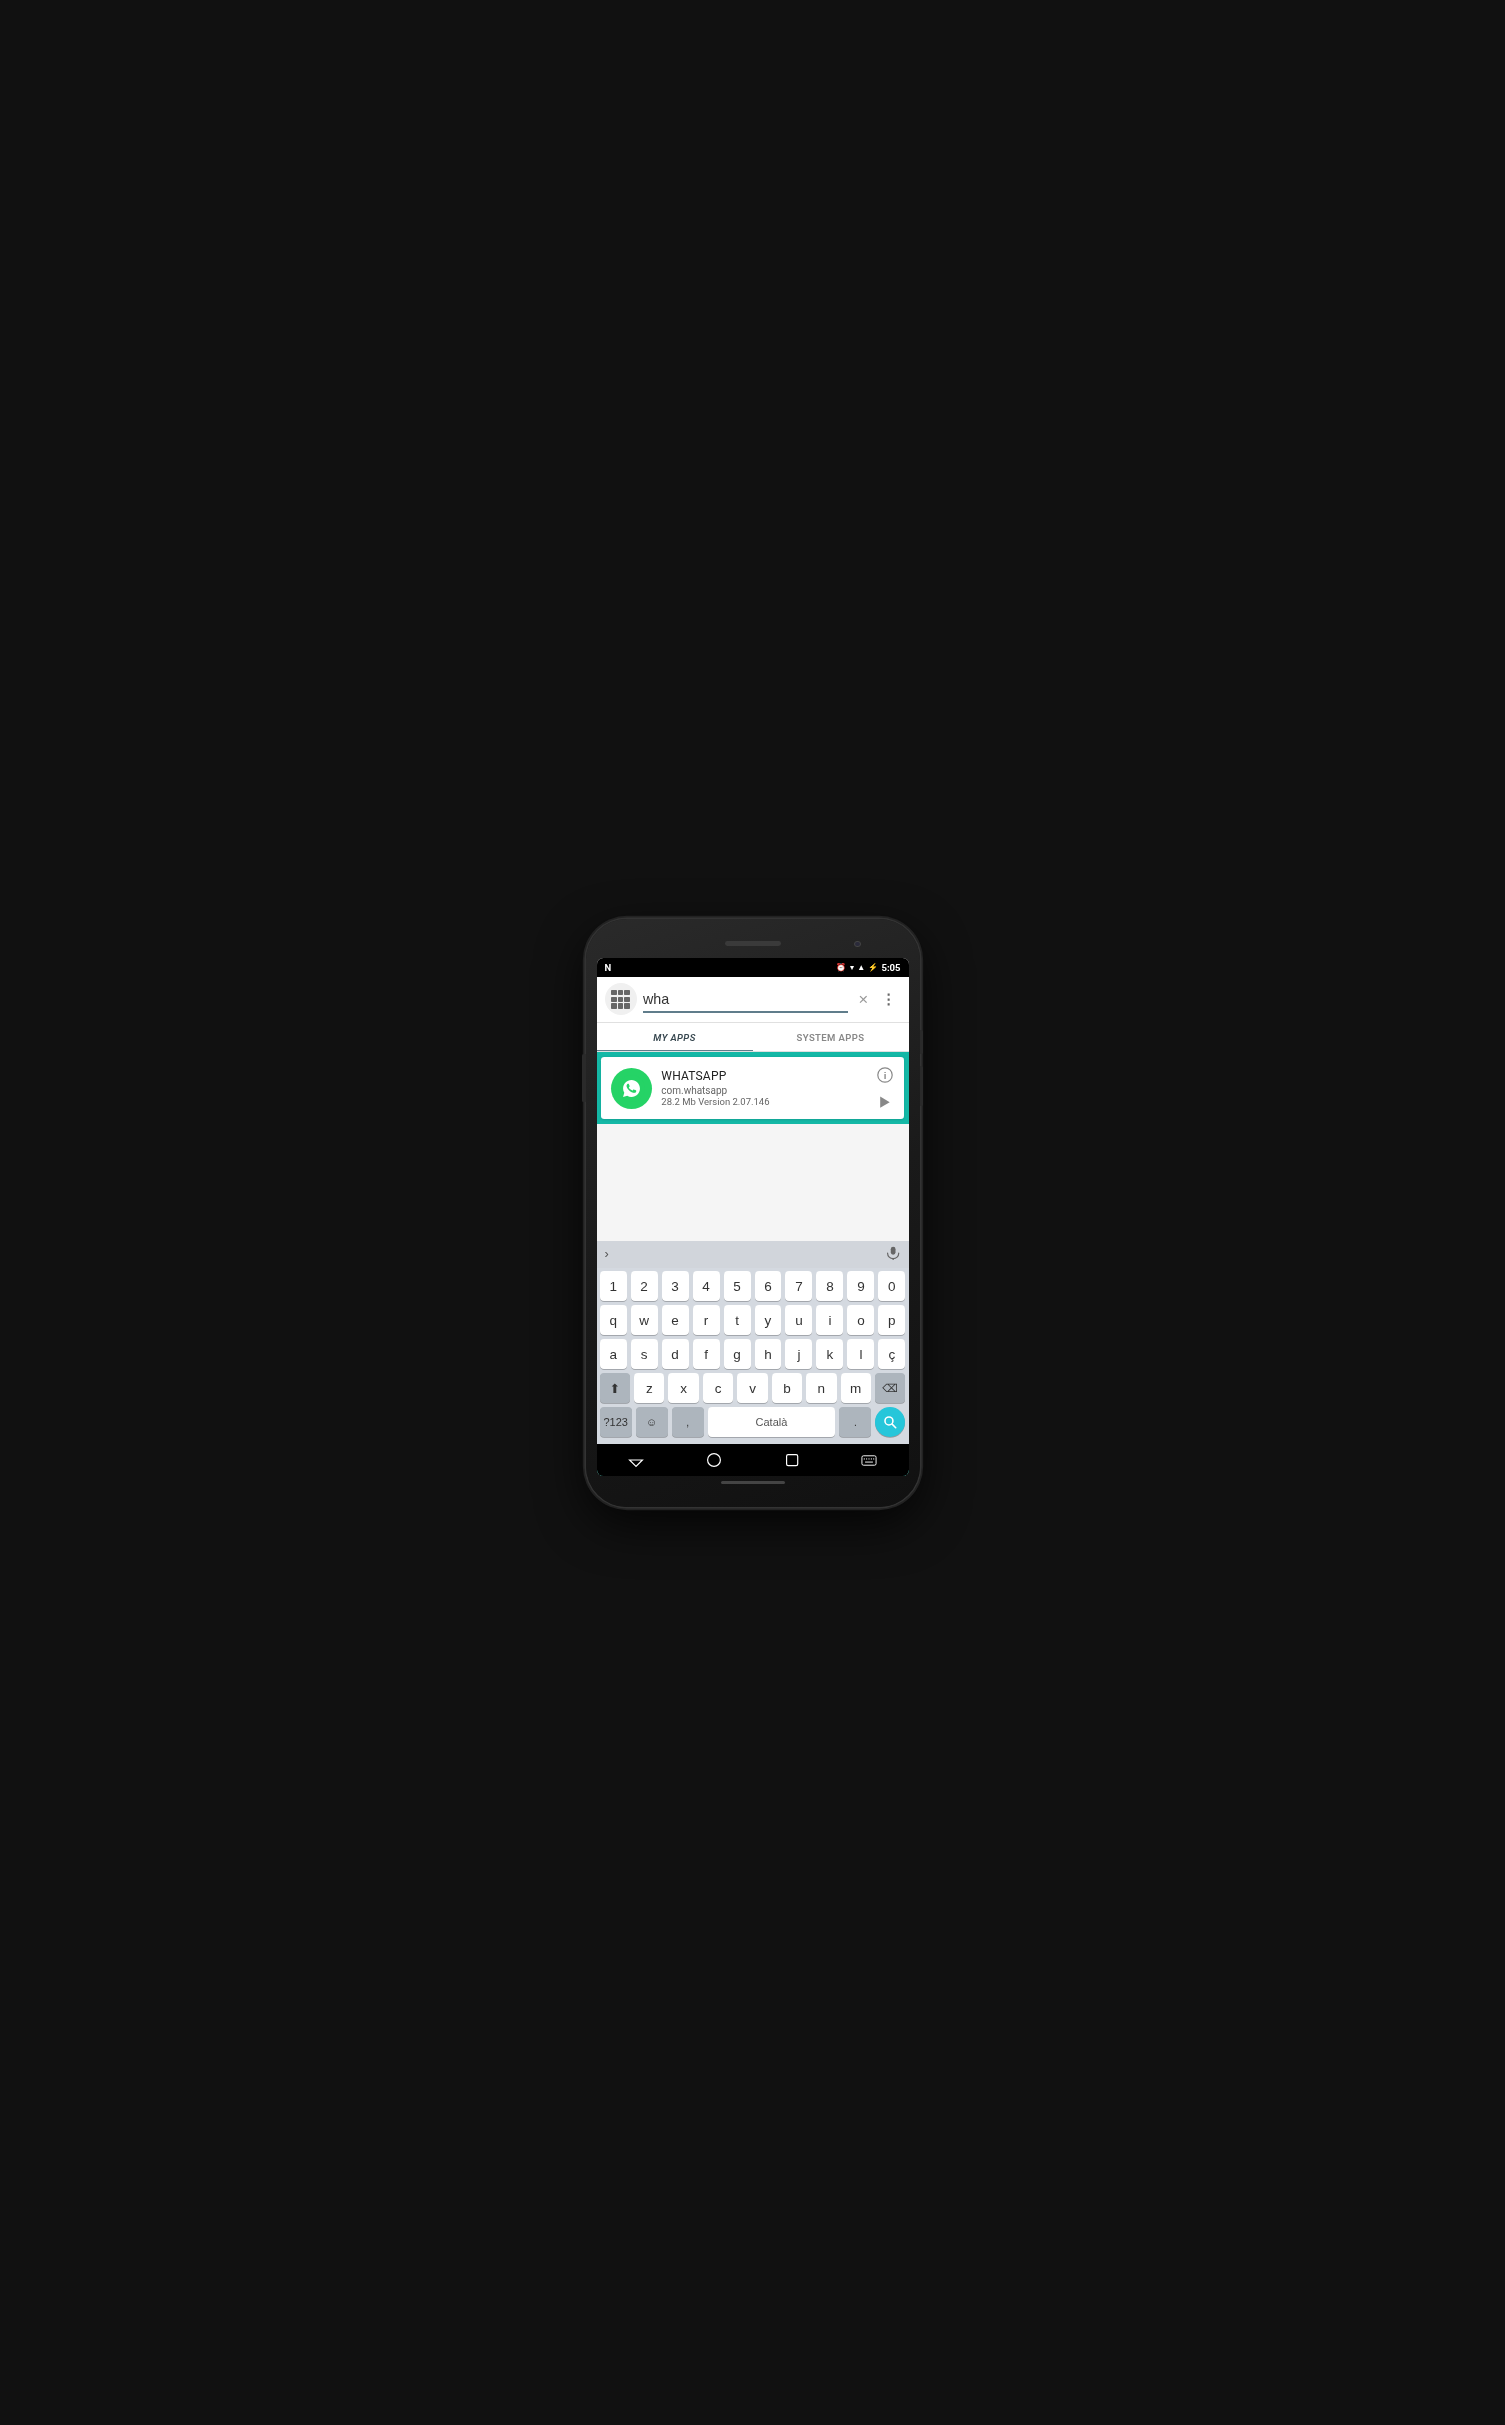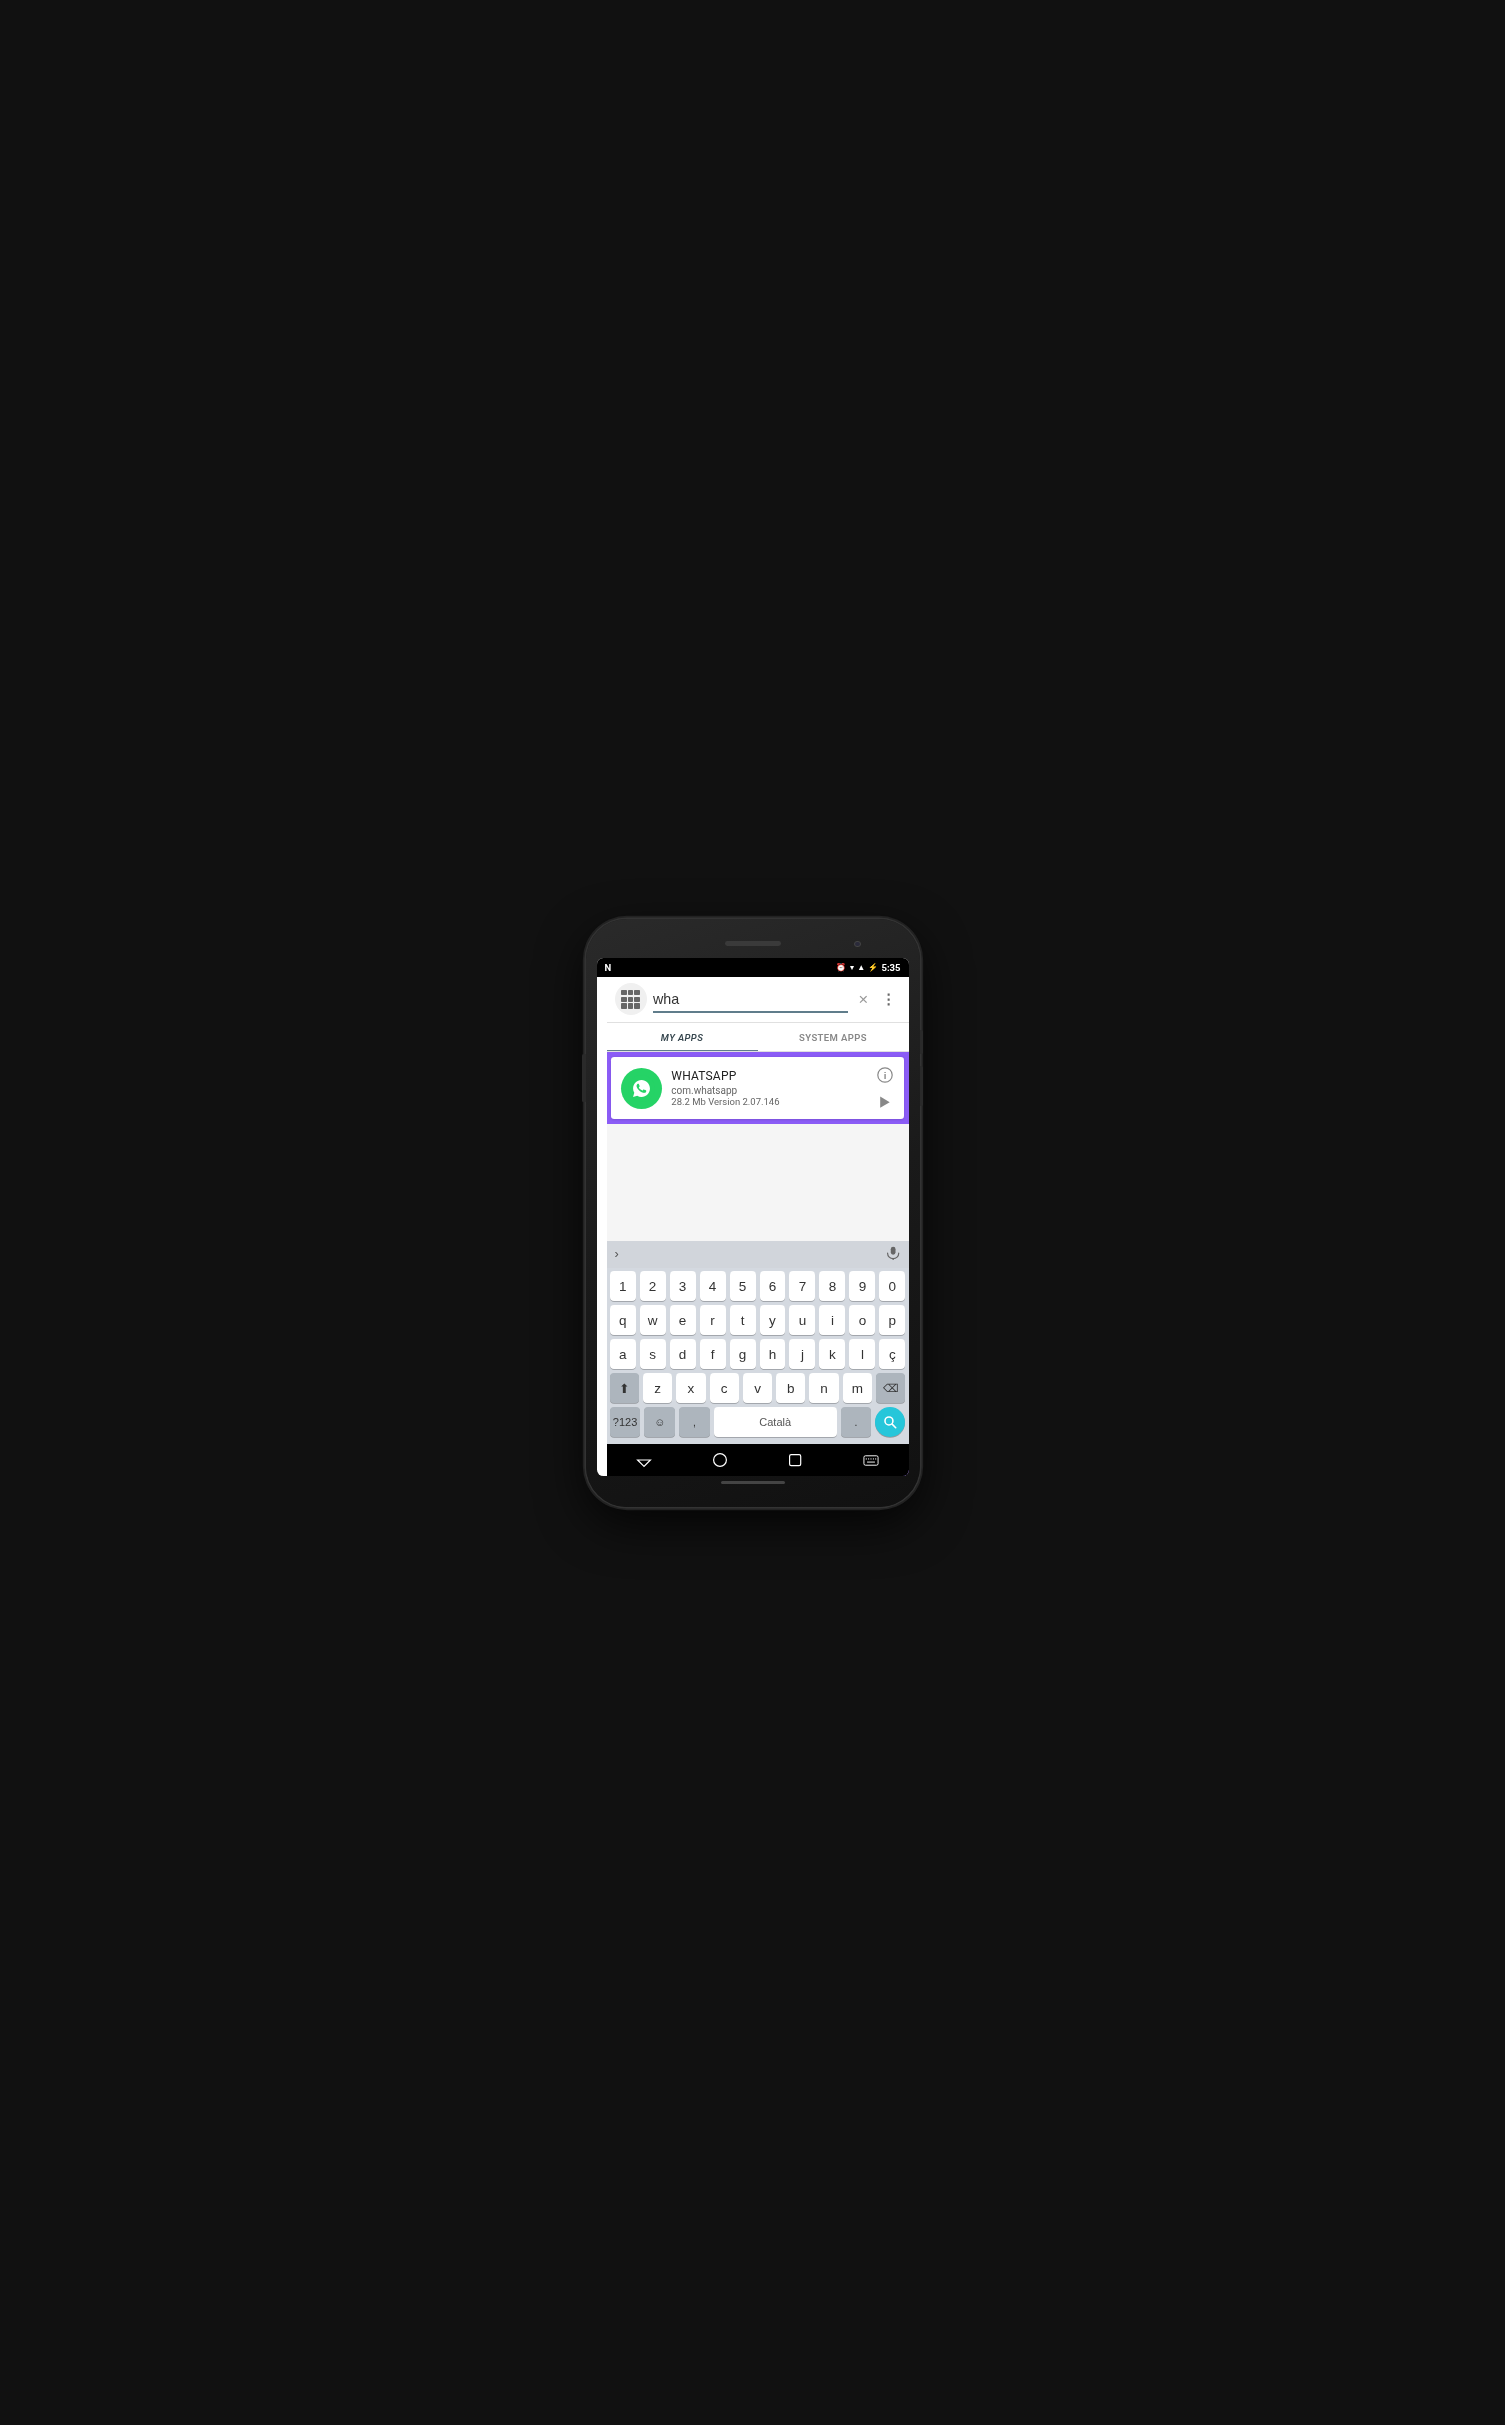--- a/index.html
+++ b/index.html
@@ -94,22 +94,21 @@
     .status-time {
       font-size: 9.5px;
       font-weight: bold;
     }
 
     
     .app-content {
       flex: 1;
       display: flex;
       flex-direction: column;
-      background: #8b5cf6;
-      margin-left: 10px;
+      background: #14b8a6;
     }
 
     
     .search-header {
       background: #fff;
       display: flex;
       align-items: center;
       padding: 6.4px 8px;
       gap: 6.4px;
       border-bottom: 0.8px solid #e0e0e0;
@@ -480,21 +479,21 @@
 
     <div class="status-bar">
       <div class="status-left">
         <span class="status-n">N</span>
       </div>
       <div class="status-right">
         <span style="font-size:8px;">⏰</span>
         <span style="font-size:8px;">▾</span>
         <span style="font-size:8px;">▲</span>
         <span style="font-size:8px;">⚡</span>
-        <span class="status-time">5:35</span>
+        <span class="status-time">5:05</span>
       </div>
     </div>
 
     <div class="app-content">
 
       <div class="search-header">
         <button class="grid-icon-btn">
           <div class="grid-icon">
             <span></span>
               <span></span>

